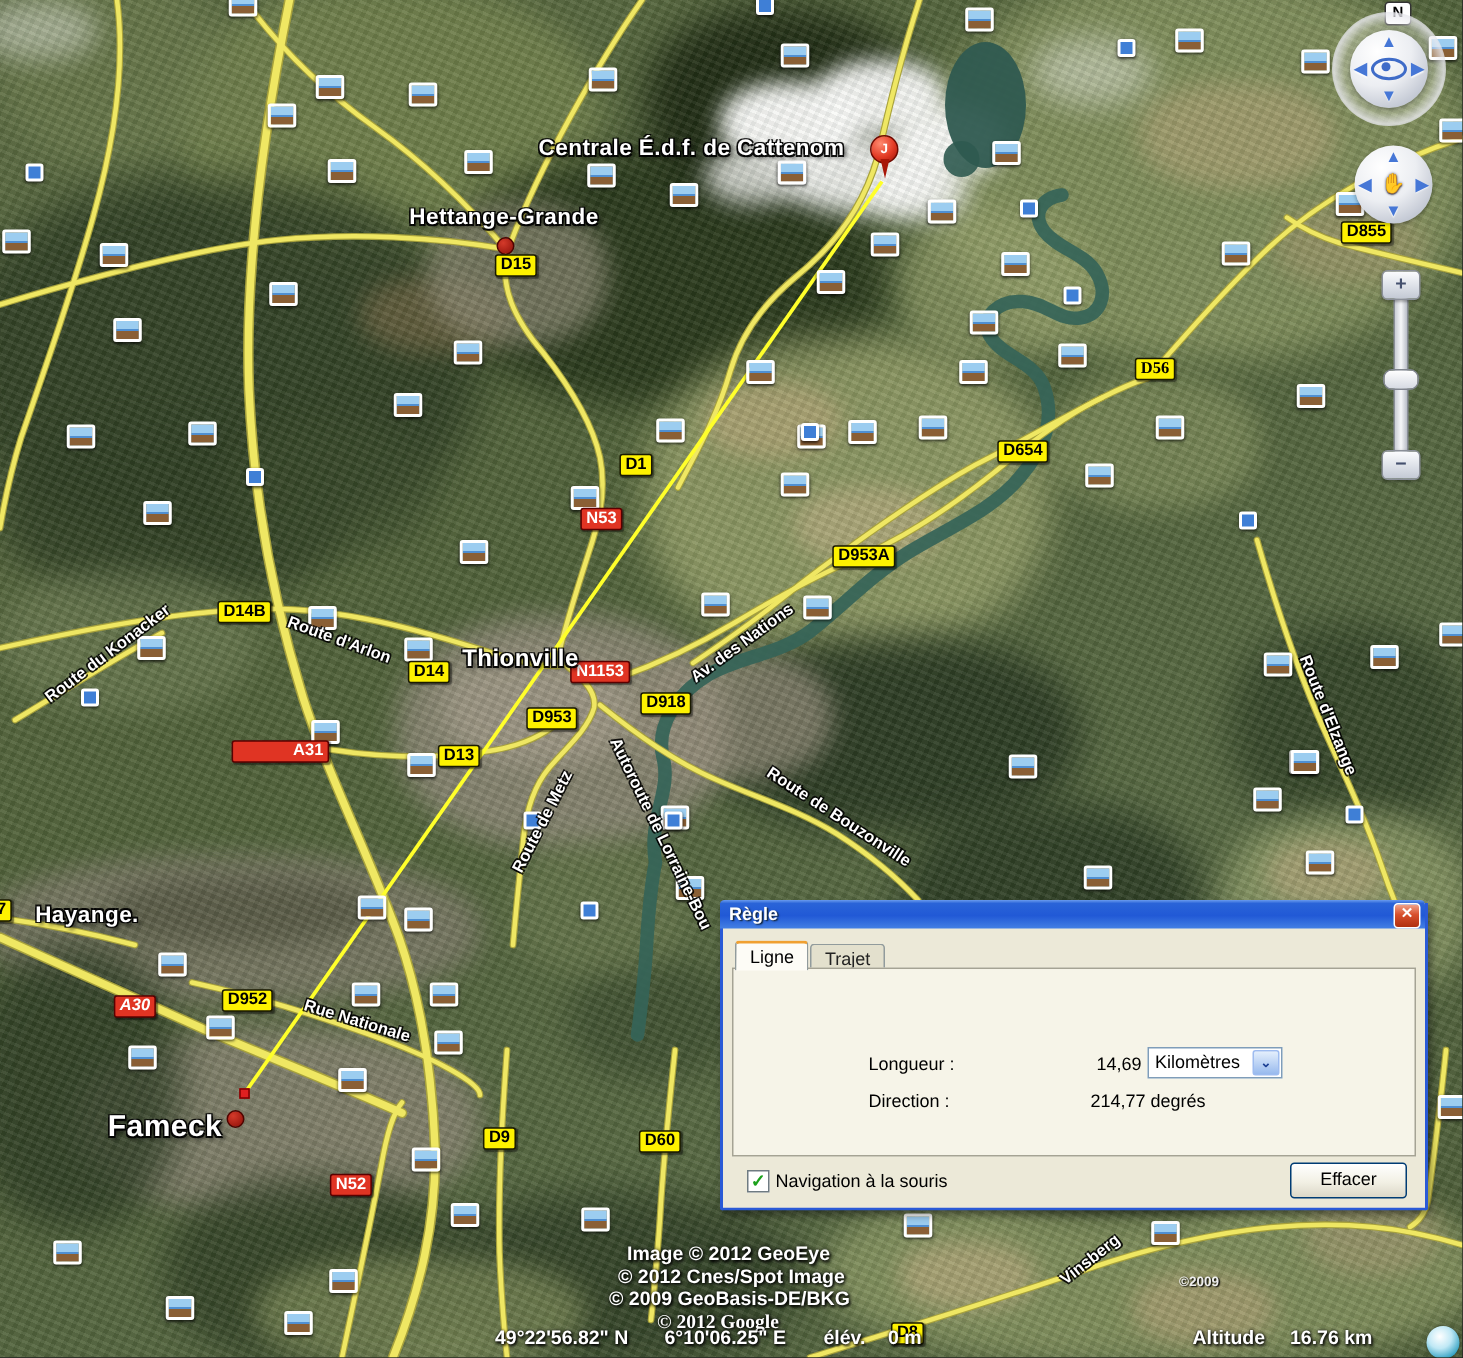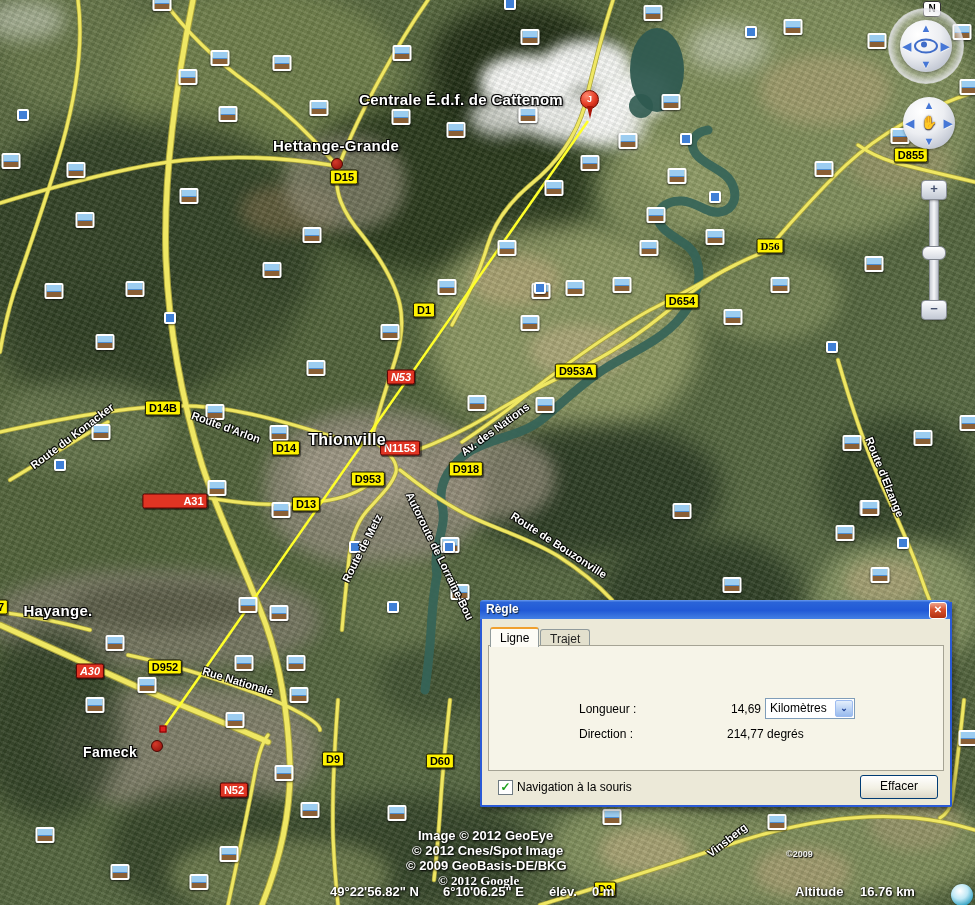--- a/index.html
+++ b/index.html
@@ -326,38 +326,38 @@
       <div class="dot" style="left: 157px; top: 746px;"></div>
       <div class="measure-end" style="left: 163px; top: 729px;"></div>
       <div class="shield yellow" style="left: 344px; top: 177px;">D15</div>
       <div class="shield yellow" style="left: 424px; top: 310px;">D1</div>
       <div class="shield yellow" style="left: 911px; top: 155px;">D855</div>
       <div class="shield yellow" style="left: 770px; top: 246px; font-family: Liberation Serif, serif;">D56</div>
       <div class="shield yellow" style="left: 682px; top: 301px;">D654</div>
       <div class="shield yellow" style="left: 576px; top: 371px;">D953A</div>
       <div class="shield yellow" style="left: 163px; top: 408px;">D14B</div>
       <div class="shield yellow" style="left: 286px; top: 448px;">D14</div>
-      <div class="shield yellow" style="left: 466px; top: 469px; text-align: right;">D918</div>
+      <div class="shield yellow" style="left: 444px; top: 469px; text-align: right;">D918</div>
       <div class="shield yellow" style="left: 368px; top: 479px;">D953</div>
       <div class="shield yellow" style="left: 306px; top: 504px;">D13</div>
       <div class="shield yellow" style="left: 165px; top: 667px;">D952</div>
       <div class="shield yellow" style="left: 333px; top: 759px;">D9</div>
       <div class="shield yellow" style="left: 440px; top: 761px;">D60</div>
       <div class="shield yellow" style="left: 605px; top: 889px;">D8</div>
       <div class="shield yellow" style="left: -2px; top: 607px;">57</div>
-      <div class="shield red" style="left: 401px; top: 377px; font-style: italic;">N53</div>
+      <div class="shield red" style="left: 401px; top: 346px;">N53</div>
       <div class="shield red" style="left: 400px; top: 448px;">N1153</div>
-      <div class="shield red" style="left: 175px; top: 501px; padding-left: 40px;">A31</div>
+      <div class="shield red" style="left: 187px; top: 501px; padding-left: 40px;">A31</div>
       <div class="shield red" style="left: 90px; top: 671px; font-style: italic;">A30</div>
       <div class="shield red" style="left: 234px; top: 790px;">N52</div>
       <div class="town" style="left: 461px; top: 99px; font-size: 15px;">Centrale É.d.f. de Cattenom</div>
       <div class="town" style="left: 336px; top: 145px; font-size: 15px;">Hettange-Grande</div>
       <div class="town" style="left: 347px; top: 440px; font-size: 16px;">Thionville</div>
       <div class="town" style="left: 58px; top: 610px; font-size: 15px;">Hayange.</div>
-      <div class="town" style="left: 110px; top: 752px; font-size: 14px;">Fameck</div>
+      <div class="town" style="left: 110px; top: 752px; font-size: 20px;">Fameck</div>
       <div class="roadname" style="left: 72px; top: 436px; transform: translate(-50%, -50%) rotate(-37deg);">Route du Konacker</div>
       <div class="roadname" style="left: 226px; top: 427px; transform: translate(-50%, -50%) rotate(20deg);">Route d'Arlon</div>
       <div class="roadname" style="left: 495px; top: 429px; transform: translate(-50%, -50%) rotate(-36deg);">Av. des Nations</div>
       <div class="roadname" style="left: 362px; top: 548px; transform: translate(-50%, -50%) rotate(-63deg);">Route de Metz</div>
       <div class="roadname" style="left: 440px; top: 556px; transform: translate(-50%, -50%) rotate(64deg);">Autoroute de Lorraine-Bou</div>
       <div class="roadname" style="left: 559px; top: 545px; transform: translate(-50%, -50%) rotate(33deg);">Route de Bouzonville</div>
       <div class="roadname" style="left: 885px; top: 477px; transform: translate(-50%, -50%) rotate(68deg);">Route d'Elzange</div>
       <div class="roadname" style="left: 238px; top: 681px; transform: translate(-50%, -50%) rotate(17deg);">Rue Nationale</div>
       <div class="roadname" style="left: 727px; top: 840px; transform: translate(-50%, -50%) rotate(-38deg);">Vinsberg</div>
       <div class="copyline" style="left: 418px; top: 828px;">Image © 2012 GeoEye</div>

